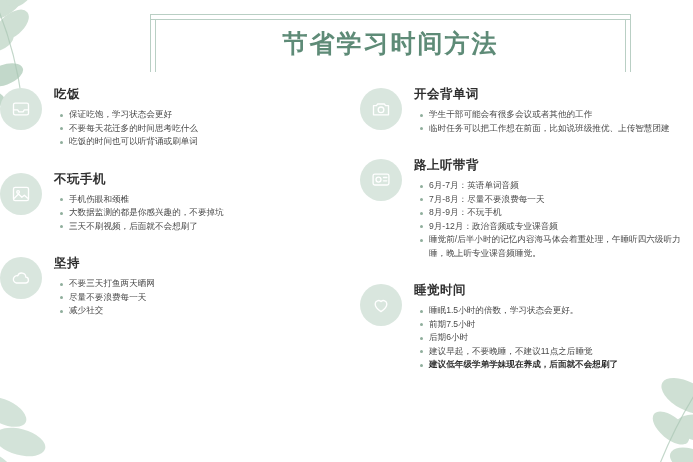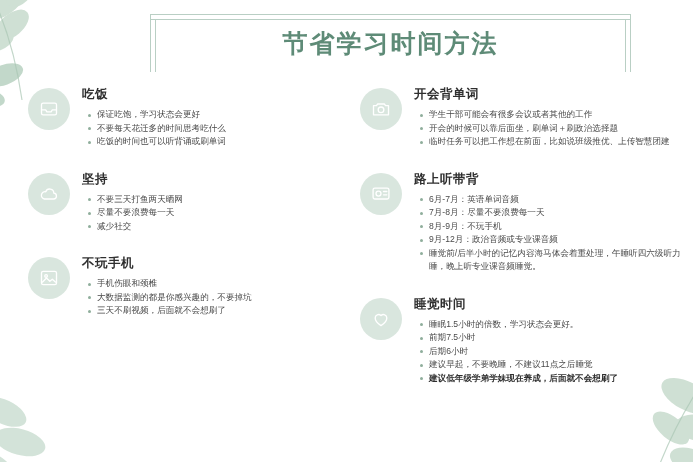--- a/index.html
+++ b/index.html
@@ -71,21 +71,20 @@
   .columns {
     position: absolute;
     top: 86px;
     left: 0;
     width: 693px;
     height: 340px;
     display: flex;
   }
   .col {
     width: 346px;
-    padding-left: 28px;
     box-sizing: border-box;
   }
   .col-right { padding-left: 14px; }
 
   .block {
     display: flex;
     margin-bottom: 18px;
   }
   .circle {
     flex: 0 0 auto;
@@ -198,67 +197,66 @@
             <li>保证吃饱，学习状态会更好</li>
             <li>不要每天花迁多的时间思考吃什么</li>
             <li>吃饭的时间也可以听背诵或刷单词</li>
           </ul>
         </div>
       </div>
 
       <div class="block">
         <div class="circle">
           <svg width="20" height="20" viewBox="0 0 24 24" fill="none" stroke="#ffffff" stroke-width="1.6" stroke-linecap="round" stroke-linejoin="round">
+            <rect x="3" y="4" width="18" height="16" rx="2"></rect>
+            <circle cx="8.5" cy="9.5" r="1.6"></circle>
+            <path d="M4 17l5-5 4 4 3-2.5 4 3.5"></path>
+          </svg>
+        </div>
+        <div class="block-body">
+          <div class="block-title">不玩手机</div>
+          <ul class="bullets">
+            <li>手机伤眼和颈椎</li>
+            <li>大数据监测的都是你感兴趣的，不要掉坑</li>
+            <li>三天不刷视频，后面就不会想刷了</li>
+          </ul>
+        </div>
+      </div>
+
+      <div class="block">
+        <div class="circle">
+          <svg width="20" height="20" viewBox="0 0 24 24" fill="none" stroke="#ffffff" stroke-width="1.6" stroke-linecap="round" stroke-linejoin="round">
             <path d="M6.5 18h11a3.5 3.5 0 0 0 .3-6.98A5 5 0 0 0 8.1 9.3 4 4 0 0 0 6.5 18z"></path>
           </svg>
         </div>
         <div class="block-body">
           <div class="block-title">坚持</div>
           <ul class="bullets">
             <li>不要三天打鱼两天晒网</li>
             <li>尽量不要浪费每一天</li>
             <li>减少社交</li>
           </ul>
         </div>
       </div>
 
-      <div class="block">
-        <div class="circle">
-          <svg width="20" height="20" viewBox="0 0 24 24" fill="none" stroke="#ffffff" stroke-width="1.6" stroke-linecap="round" stroke-linejoin="round">
-            <rect x="3" y="4" width="18" height="16" rx="2"></rect>
-            <circle cx="8.5" cy="9.5" r="1.6"></circle>
-            <path d="M4 17l5-5 4 4 3-2.5 4 3.5"></path>
-          </svg>
-        </div>
-        <div class="block-body">
-          <div class="block-title">不玩手机</div>
-          <ul class="bullets">
-            <li>手机伤眼和颈椎</li>
-            <li>大数据监测的都是你感兴趣的，不要掉坑</li>
-            <li>三天不刷视频，后面就不会想刷了</li>
-          </ul>
-        </div>
-      </div>
-
     </div>
 
     <div class="col col-right">
 
       <div class="block">
         <div class="circle">
           <svg width="20" height="20" viewBox="0 0 24 24" fill="none" stroke="#ffffff" stroke-width="1.6" stroke-linecap="round" stroke-linejoin="round">
             <path d="M3 8h3.5l1.5-2h8l1.5 2H21v11H3z"></path>
             <circle cx="12" cy="13" r="3.4"></circle>
           </svg>
         </div>
         <div class="block-body">
           <div class="block-title">开会背单词</div>
           <ul class="bullets">
             <li>学生干部可能会有很多会议或者其他的工作</li>
-            <li>开会的时候可以靠后面坐，刷单词＋刷政治选择题</li>
             <li>临时任务可以把工作想在前面，比如说班级推优、上传智慧团建</li>
           </ul>
         </div>
       </div>
 
       <div class="block">
         <div class="circle">
           <svg width="20" height="20" viewBox="0 0 24 24" fill="none" stroke="#ffffff" stroke-width="1.6" stroke-linecap="round" stroke-linejoin="round">
             <rect x="2.5" y="5" width="19" height="13" rx="2"></rect>
             <circle cx="9" cy="11.5" r="3"></circle>

